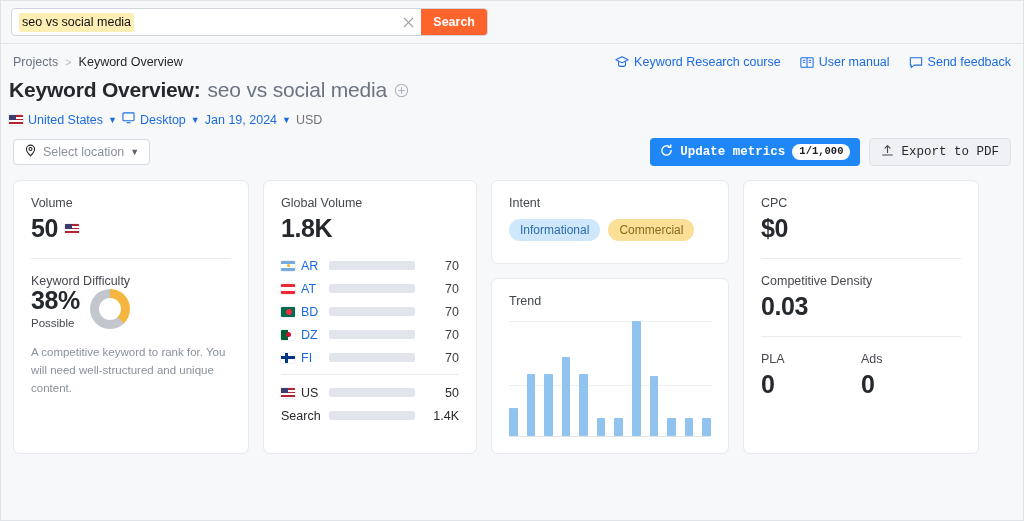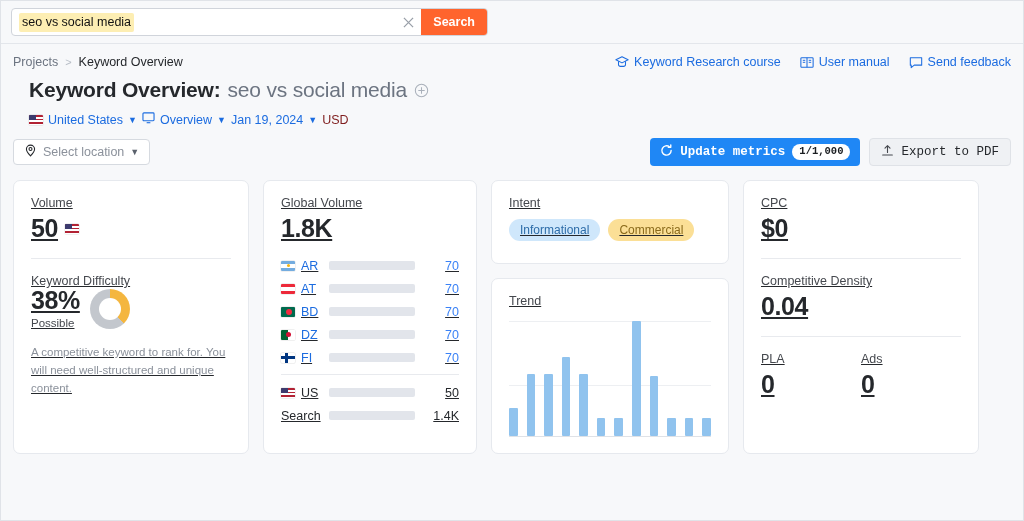--- a/index.html
+++ b/index.html
@@ -42,27 +42,27 @@
   .topbar { padding: 11px 12px 0 12px; display: flex; align-items: flex-start; justify-content: space-between; }
   .crumbs { display: flex; align-items: center; font-size: 12.5px; gap: 7px; }
   .crumb-link { color: #6c7481; cursor: pointer; }
   .crumb-sep { color: #b7bdc6; font-size: 11px; }
   .crumb-cur { color: #25282c; }
   .toplinks { display: flex; align-items: center; gap: 19px; }
   .toplink { display: flex; align-items: center; gap: 5px; color: #1c6ce0; font-size: 12.5px; cursor: pointer; }
   .toplink svg { display: block; }
 
   
-  .titlewrap { padding: 9px 12px 0 28px; }
+  .titlewrap { padding: 9px 12px 0 8px; }
   .page-title { font-size: 21px; font-weight: 700; letter-spacing: -0.2px; display: flex; align-items: center; gap: 7px; }
   .title-kw { color: #6c7481; font-weight: 400; }
   .add-icon { color: #a9b0ba; display: inline-flex; cursor: pointer; }
   .meta-row { display: flex; align-items: center; gap: 5px; margin-top: 10px; font-size: 12.5px; }
   .meta-item { display: flex; align-items: center; gap: 5px; color: #1c6ce0; cursor: pointer; }
-  .meta-plain { color: #7f1d1d; }
+  .meta-plain { color: #737373; }
   .caret { font-size: 9px; color: #1c6ce0; }
   .flag {
     width: 14px; height: 10px; border-radius: 1px; display: inline-block; overflow: hidden;
     position: relative; flex: none; box-shadow: 0 0 0 0.5px rgba(0,0,0,.12);
   }
   .flag-us { background: linear-gradient(#b22234 0 18%,#fff 18% 36%,#b22234 36% 54%,#fff 54% 72%,#b22234 72% 90%,#fff 90% 100%); }
   .flag-us::before { content:""; position:absolute; left:0; top:0; width:7px; height:5.5px; background:#3c3b6e; }
   .flag-ar { background: linear-gradient(#74acdf 0 33%,#fff 33% 67%,#74acdf 67% 100%); }
   .flag-ar::before { content:""; position:absolute; left:5.5px; top:3.5px; width:3px; height:3px; border-radius:50%; background:#f6b40e; }
   .flag-at { background: linear-gradient(#ed2939 0 33%,#fff 33% 67%,#ed2939 67% 100%); }
@@ -99,21 +99,21 @@
     border-radius: 9px; padding: 2px 7px; line-height: 1.1;
   }
   .btn-export {
     display: flex; align-items: center; gap: 7px; height: 28px; padding: 4px 11px;
     background: #eff1f4; border: 1px solid #dfe2e7; border-radius: 4px;
     font-size: 12.5px; color: #25282c; cursor: pointer;
   }
 
   
   .cards { display: flex; gap: 14px; padding: 14px 12px 12px 12px; align-items: flex-start; }
-  .col { display: flex; flex-direction: column; gap: 14px; text-decoration: underline; }
+  .col { display: flex; flex-direction: column; gap: 14px; }
   .card { background: #fff; border: 1px solid #e6e9ee; border-radius: 7px; padding: 15px 17px; }
   .card-label { font-size: 12.5px; color: #45484e; }
   .card-big { font-size: 25px; font-weight: 700; letter-spacing: -0.4px; margin-top: 4px; display: flex; align-items: center; gap: 7px; }
   .hr { height: 1px; background: #e8eaee; margin: 15px 0; }
 
   
   .col-vol { width: 236px; }
   .card-vol { height: 274px; display: flex; flex-direction: column; }
   .kd-row { display: flex; align-items: center; gap: 10px; }
   .kd-num { font-size: 25px; font-weight: 700; letter-spacing: -0.4px; line-height: 1; }
@@ -126,21 +126,21 @@
 
   
   .col-gv { width: 214px; }
   .card-gv { height: 274px; }
   .gv-rows { margin-top: 11px; }
   .gv-row { display: flex; align-items: center; height: 23px; font-size: 12.5px; }
   .gv-cc { width: 42px; display: flex; align-items: center; gap: 6px; color: #1c6ce0; }
   .gv-cc.plain { color: #25282c; padding-left: 0; }
   .gv-bar { flex: 1; height: 9px; background: #e2e5eb; border-radius: 2px; margin: 0 10px 0 6px; overflow: hidden; }
   .gv-fill { height: 100%; border-radius: 2px; }
-  .gv-val { width: 34px; text-align: right; color: #3b82f6; font-size: 12.5px; }
+  .gv-val { width: 34px; text-align: right; color: #404040; font-size: 12.5px; }
   .gv-val.plain { color: #25282c; }
   .gv-sep { height: 1px; background: #e8eaee; margin: 5px 0 6px 0; }
 
   
   .col-mid { width: 238px; }
   .card-intent { height: 84px; }
   .pills { display: flex; gap: 8px; margin-top: 9px; }
   .pill { font-size: 12px; padding: 4px 11px; border-radius: 11px; }
   .pill-info { background: #cfe7fb; color: #2d6ca8; }
   .pill-comm { background: #fbdf96; color: #8a6a1b; }
@@ -230,21 +230,21 @@
         <span>United States</span>
         <span class="caret">▼</span>
       </div>
       <div class="meta-item">
         <span>
           <svg width="13" height="12" viewBox="0 0 14 13">
               <rect x="1" y="1" width="12" height="8.5" rx="1" fill="none" stroke="#1c6ce0" stroke-width="1.2"></rect>
               <path d="M5 11.6 H9" stroke="#1c6ce0" stroke-width="1.2"></path>
             </svg>
         </span>
-        <span>Overview</span>
+        <span>Desktop</span>
         <span class="caret">▼</span>
       </div>
       <div class="meta-item">
         <span>Jan 19, 2024</span>
         <span class="caret">▼</span>
       </div>
       <div class="meta-plain">USD</div>
     </div>
   </div>
 
@@ -401,21 +401,21 @@
         </div>
       </div>
     </div>
 
     <div class="col col-right">
       <div class="card card-right">
         <div class="card-label">CPC</div>
         <div class="card-big">$0</div>
         <div class="hr"></div>
         <div class="card-label">Competitive Density</div>
-        <div class="card-big">0.04</div>
+        <div class="card-big">0.03</div>
         <div class="hr"></div>
         <div class="dual">
           <div>
             <div class="card-label">PLA</div>
             <div class="card-big">0</div>
           </div>
           <div>
             <div class="card-label">Ads</div>
             <div class="card-big">0</div>
           </div>

